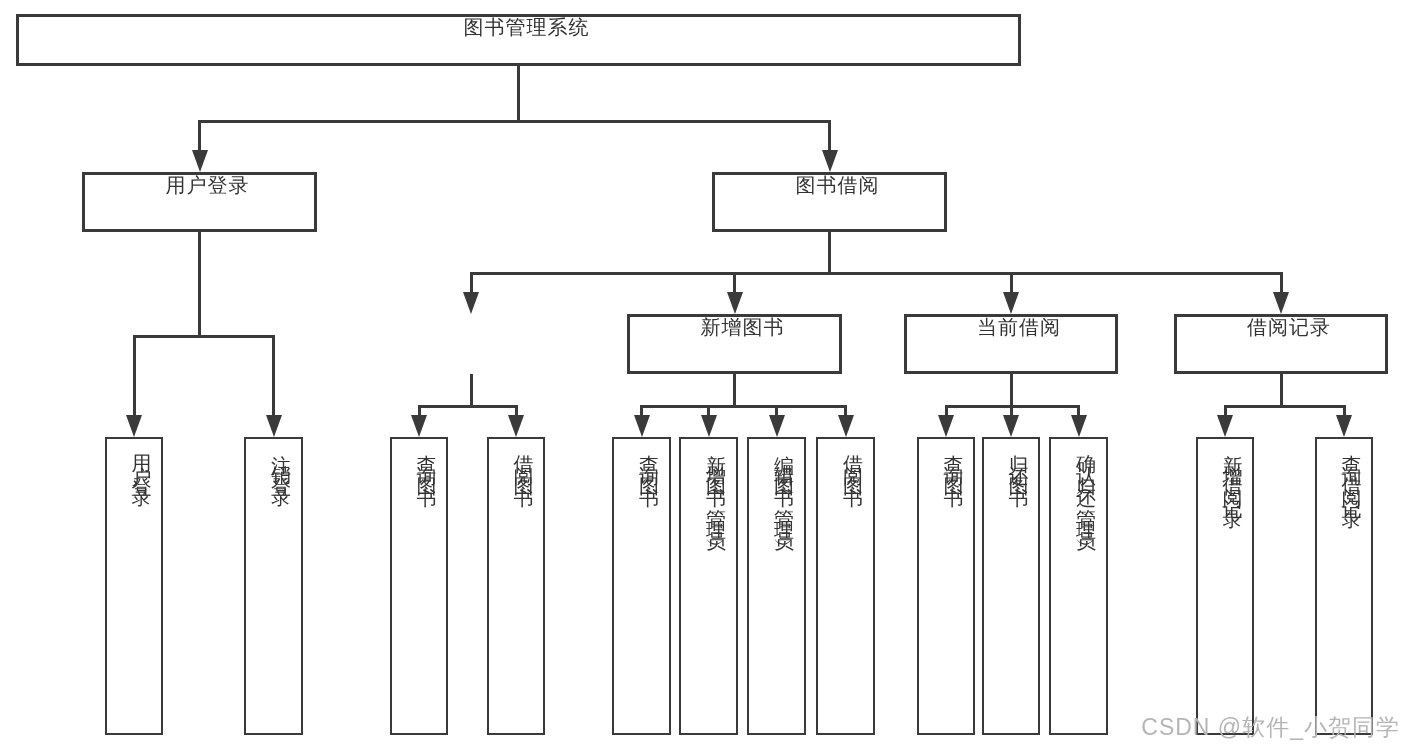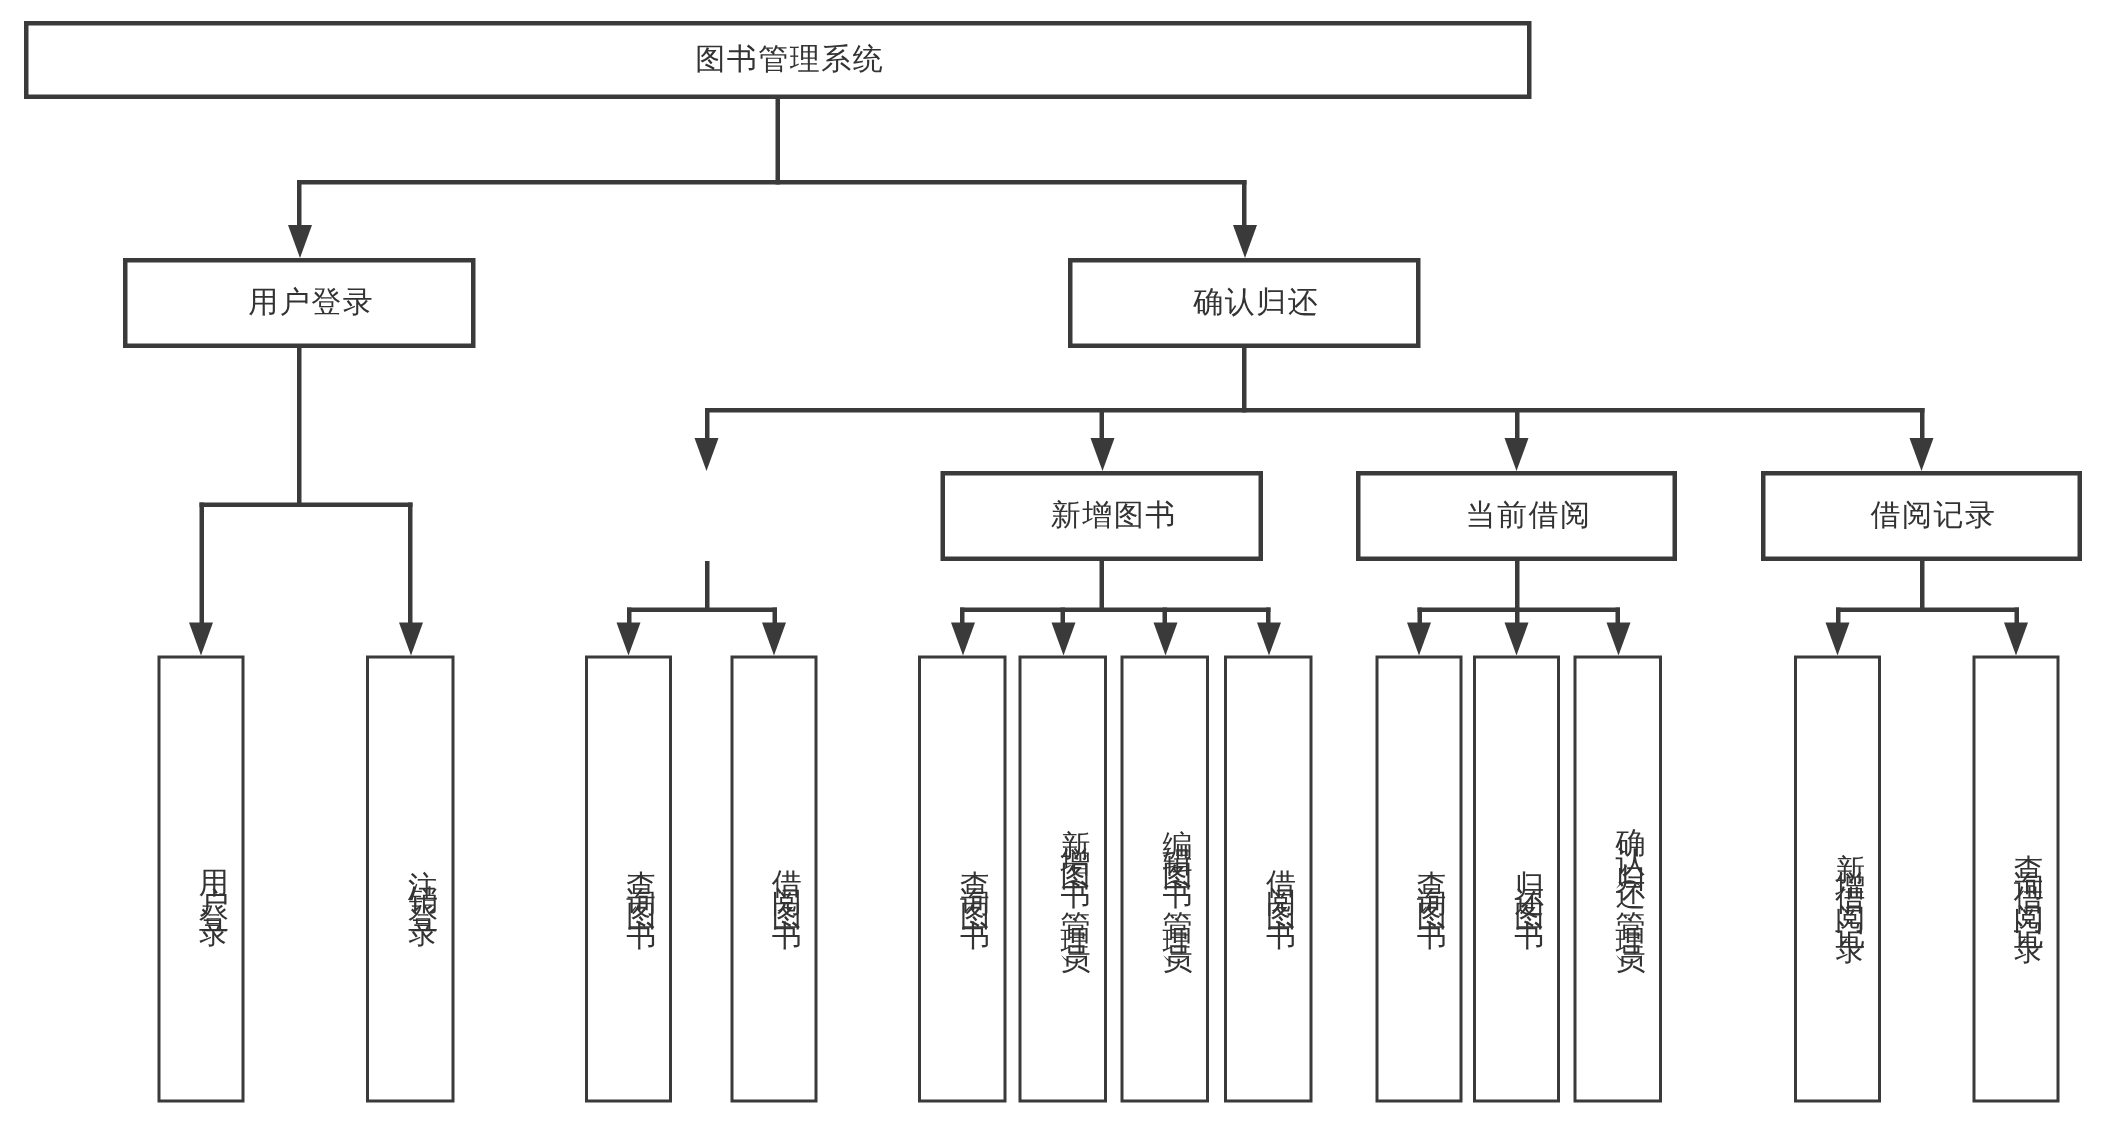--- a/index.html
+++ b/index.html
@@ -16,21 +16,20 @@
     font-family:"Liberation Sans", sans-serif;
     color:var(--text);
     overflow:hidden;
   }
   .box{
     position:absolute;
     box-sizing:border-box;
     background:var(--bg);
     border:3px solid var(--line);
     display:flex;
-    align-items:center;
     justify-content:center;
     z-index:2;
     padding-left:16px;
   }
   .hbox span{
     font-size:20px;
     letter-spacing:1px;
     line-height:1;
     white-space:nowrap;
   }
@@ -72,21 +71,21 @@
 <div class="canvas">
 
   <div class="box hbox" style="left:16px;top:14px;width:1005px;height:52px">
     <span>图书管理系统</span>
   </div>
 
   <div class="box hbox" style="left:82px;top:172px;width:235px;height:60px">
     <span>用户登录</span>
   </div>
   <div class="box hbox" style="left:712px;top:172px;width:235px;height:60px">
-    <span>确认归还</span>
+    <span>图书借阅</span>
   </div>
 
   <div class="box hbox" style="left:627px;top:314px;width:215px;height:60px">
     <span>新增图书</span>
   </div>
   <div class="box hbox" style="left:1174px;top:314px;width:214px;height:60px">
     <span>借阅记录</span>
   </div>
   <div class="box hbox" style="left:904px;top:314px;width:214px;height:60px">
     <span>当前借阅</span>
@@ -184,14 +183,15 @@
       <div class="cline" style="left: 1077px; top: 405px; width: 3px; height: 16px;"></div>
       <div class="carrow" style="left: 1070.5px; top: 415px;"></div>
       <div class="cline" style="left: 1279.5px; top: 374px; width: 3px; height: 34px;"></div>
       <div class="cline" style="left: 1223.5px; top: 405px; width: 122px; height: 3px;"></div>
       <div class="cline" style="left: 1223.5px; top: 405px; width: 3px; height: 16px;"></div>
       <div class="carrow" style="left: 1217px; top: 415px;"></div>
       <div class="cline" style="left: 1342.5px; top: 405px; width: 3px; height: 16px;"></div>
       <div class="carrow" style="left: 1336px; top: 415px;"></div>
     </div>
 
+  <div class="watermark">CSDN @软件_小贺同学</div>
 
 </div>
 
 </body></html>

